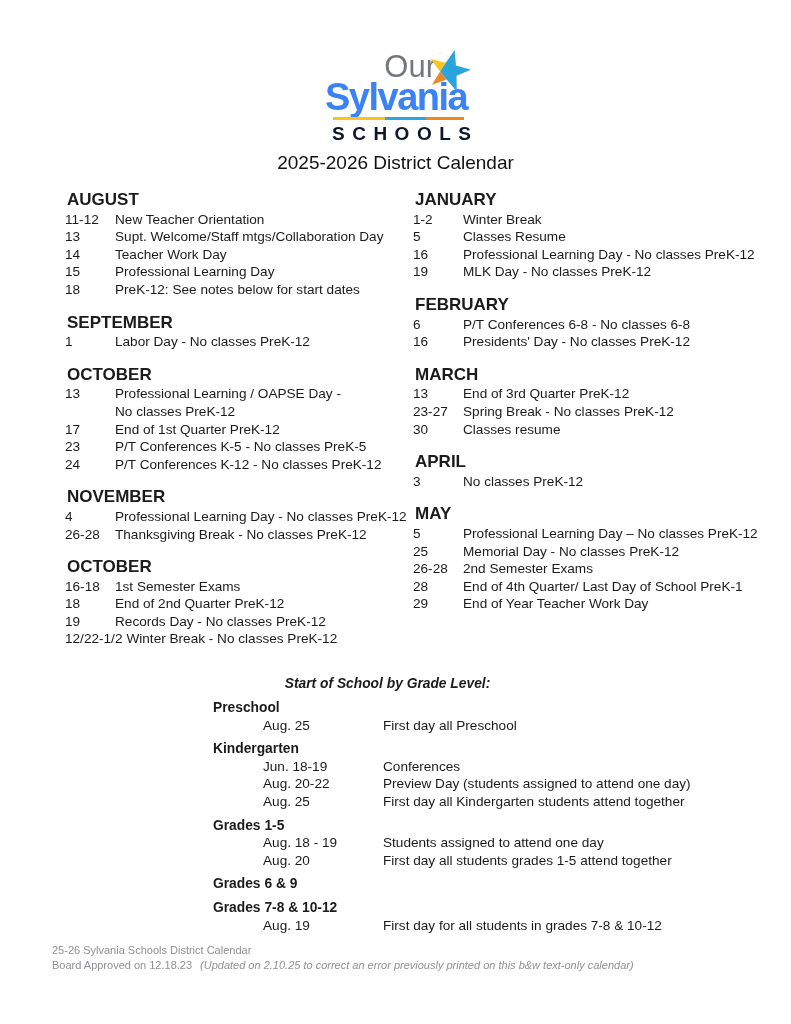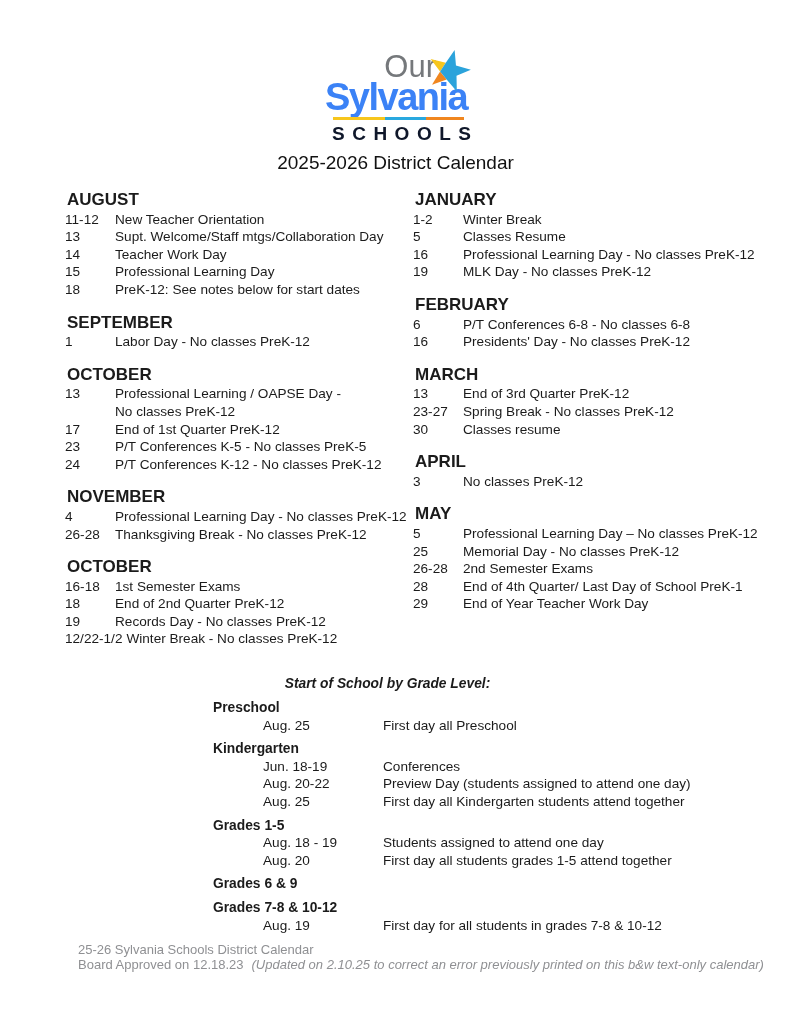--- a/index.html
+++ b/index.html
@@ -52,22 +52,22 @@
     font-size:13.8px;line-height:18px;margin-left:-16px;
   }
   .grade-groups{margin-left:213px;}
   .grade-group{margin-top:6px;}
   .grade-label{font-size:13.8px;font-weight:bold;margin:0;line-height:17.6px;}
   .grade-row{display:flex;line-height:17.6px;font-size:13.6px;padding-left:50px;}
   .grade-date{flex:0 0 120px;white-space:nowrap;}
   .grade-text{white-space:nowrap;}
   
   .footer{
-    position:absolute;left:78px;top:943px;
-    color:#8f9093;font-size:13px;line-height:14.6px;
+    position:absolute;left:52px;top:943px;
+    color:#8f9093;font-size:11px;line-height:14.6px;
   }
   .footer .it{font-style:italic;margin-left:8px;}
 </style>
 </head>
 <body>
 
 <div class="page">
 
   <div class="header">
     <div class="logo">

